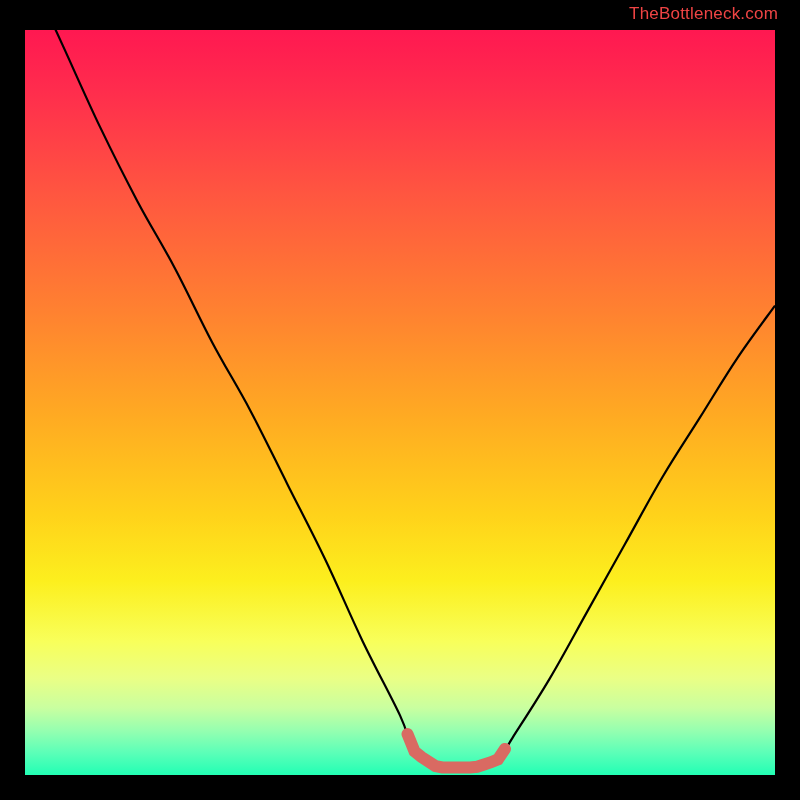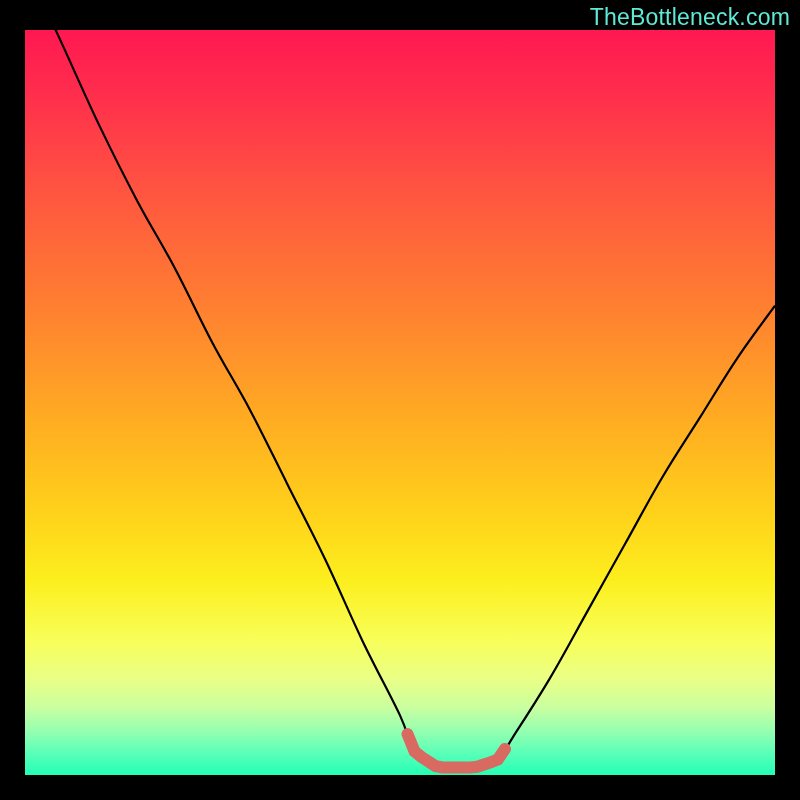--- a/index.html
+++ b/index.html
@@ -13,23 +13,23 @@
   }
   .frame {
     position: relative;
     width: 800px;
     height: 800px;
     background: #000;
   }
   .watermark {
     position: absolute;
     top: 4px;
-    right: 10px;
-    color: #5eead4;
-    font-size: 23px;
+    right: 22px;
+    color: #ef4444;
+    font-size: 17px;
     font-weight: 400;
     letter-spacing: 0.2px;
     z-index: 10;
   }
   .plot-area {
     position: absolute;
     left: 25px;
     top: 30px;
     width: 750px;
     height: 745px;

